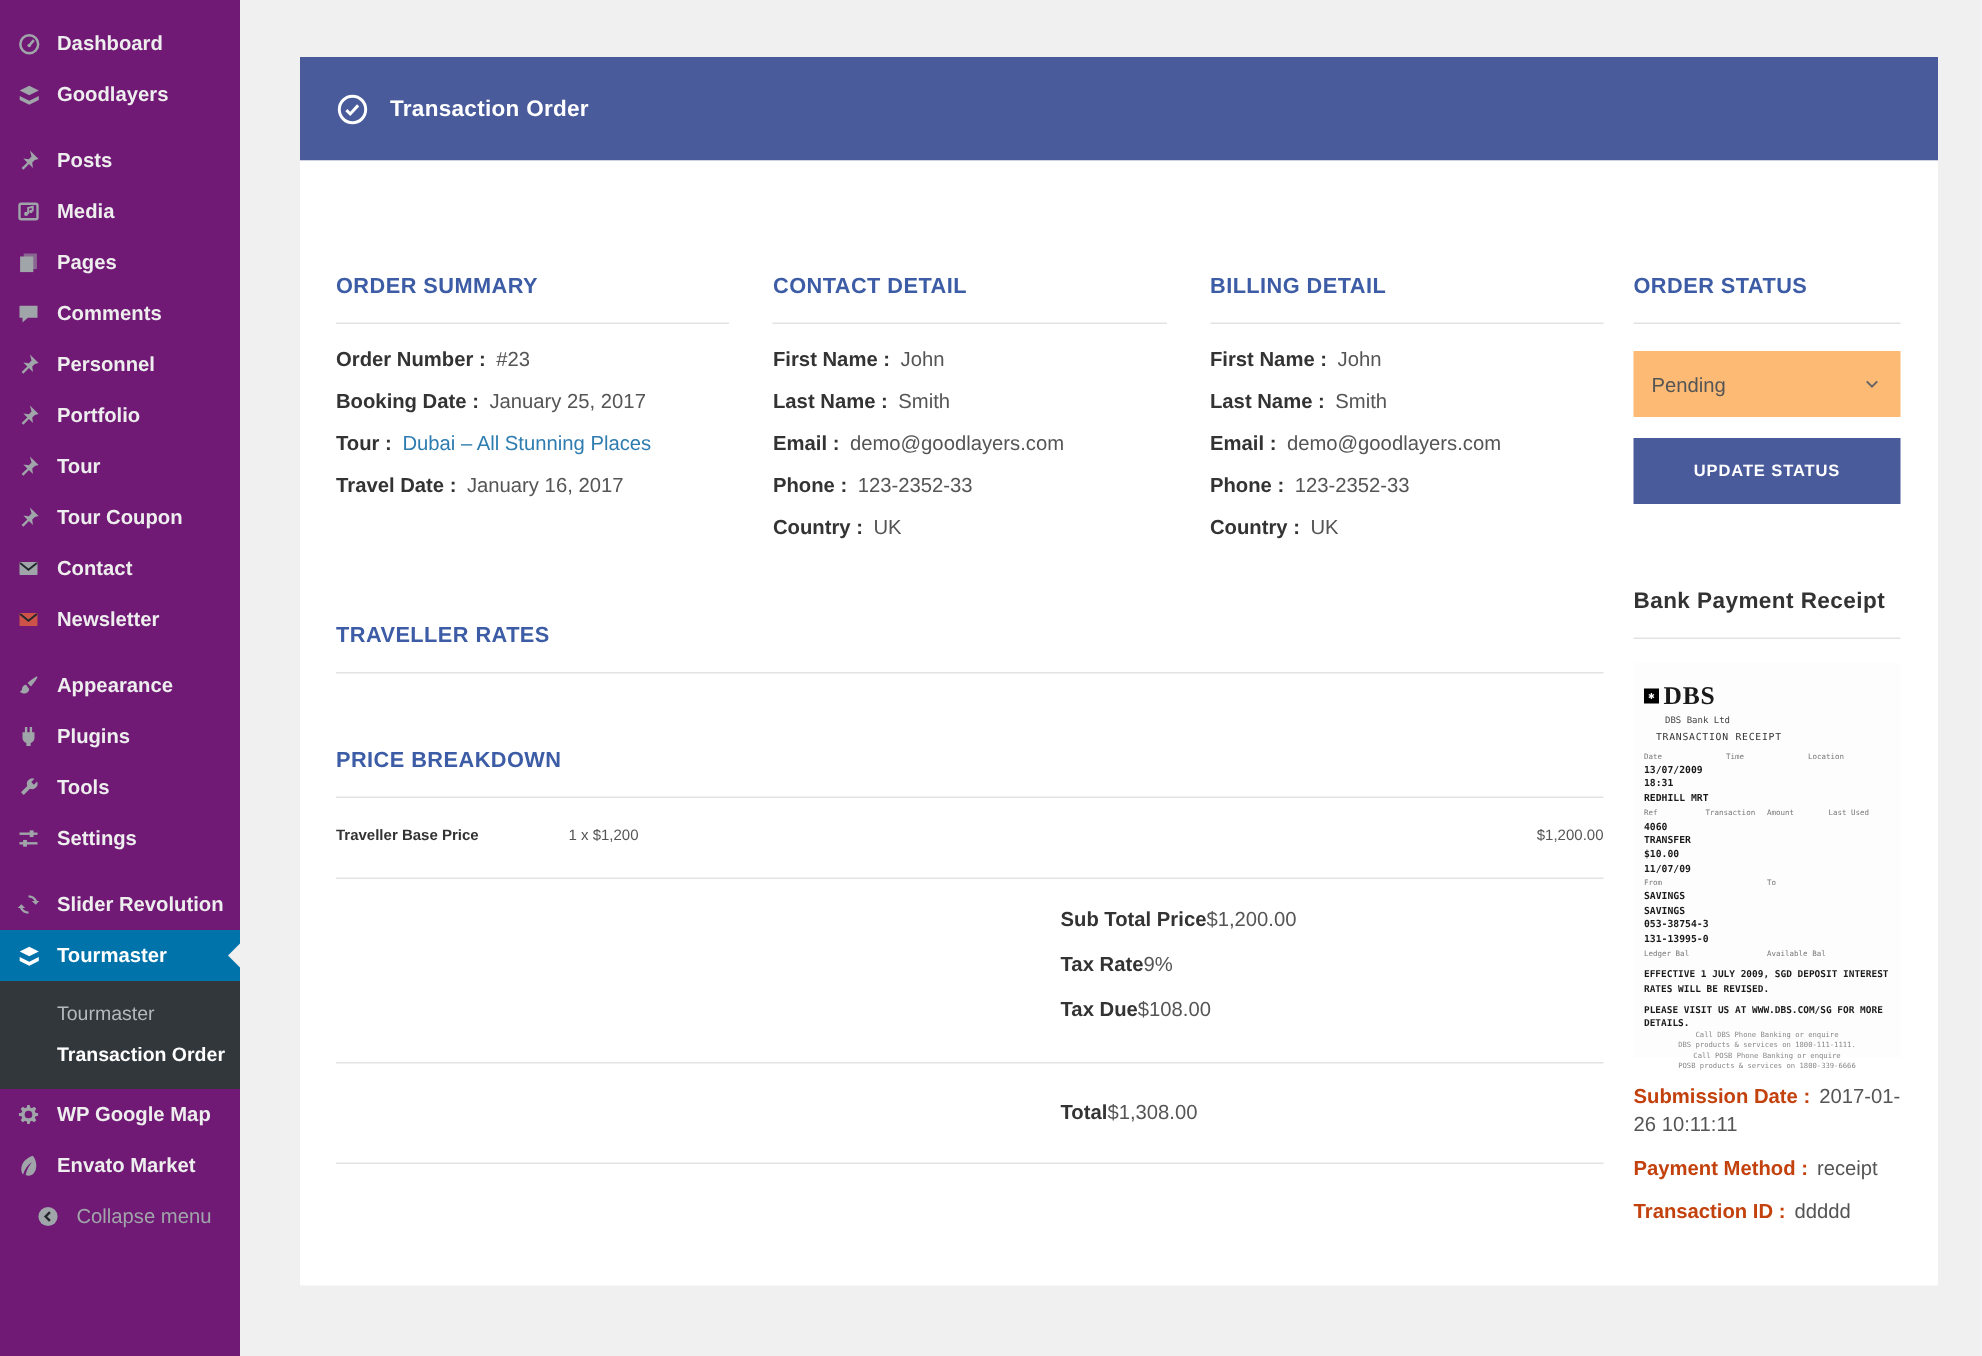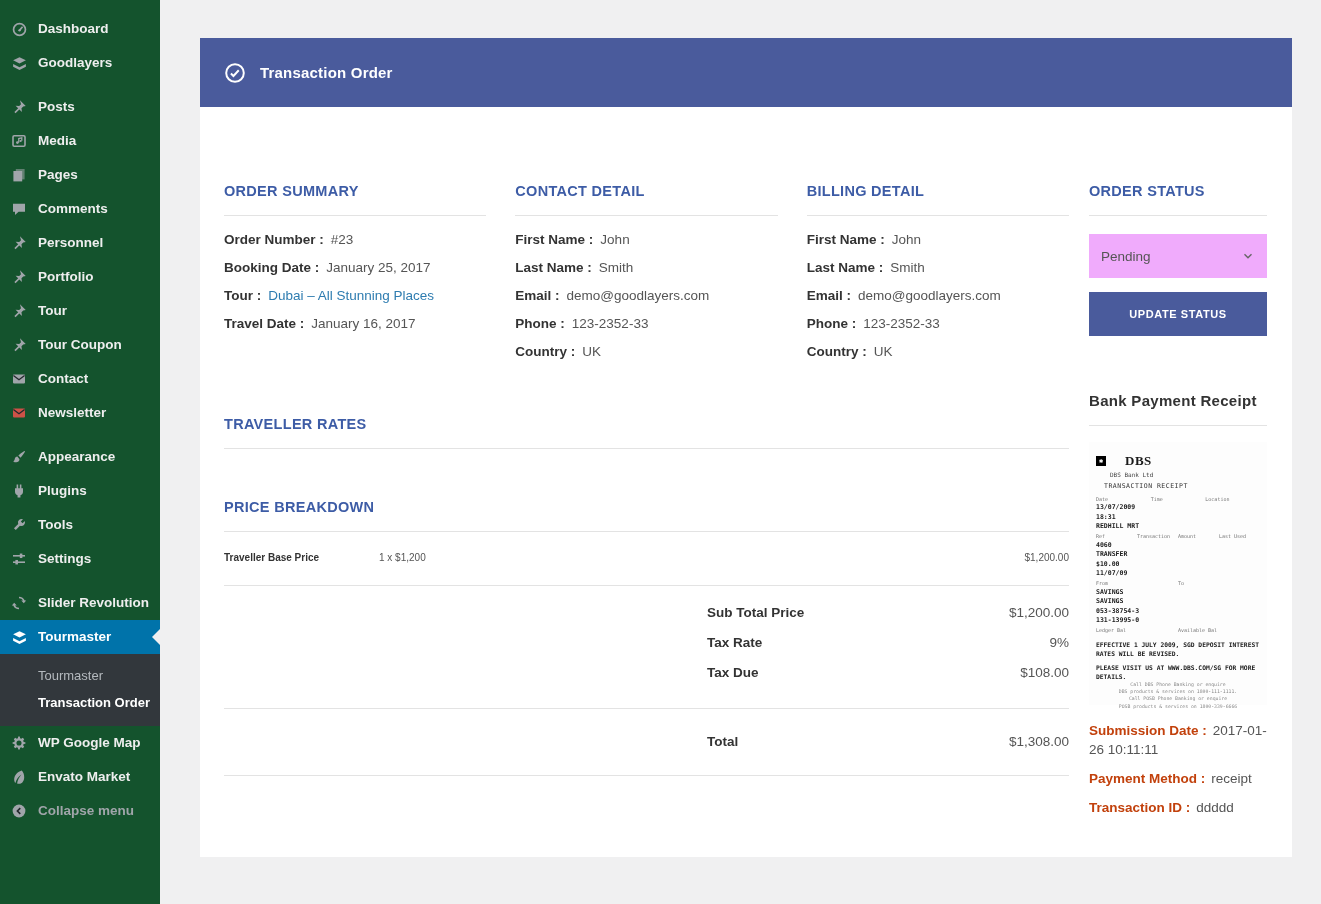--- a/index.html
+++ b/index.html
@@ -1,32 +1,32 @@
 <!DOCTYPE html>
 <html><head>
 <meta charset="utf-8">
 <style>
   * { margin:0; padding:0; box-sizing:border-box; }
   html,body { width:1321px; height:904px; background:#f0f0f1; font-family:"Liberation Sans",sans-serif; overflow:hidden; }
 
   
-  .sidebar { position:fixed; left:0; top:0; width:160px; height:904px; background:#14532d; padding-top:12px; z-index:5; }
+  .sidebar { position:fixed; left:0; top:0; width:160px; height:904px; background:#701a75; padding-top:12px; z-index:5; }
   .menu-item { display:flex; align-items:center; gap:10px; padding:8px 6px 8px 10px; color:#eeeeee;
                font-size:13.5px; font-weight:600; cursor:pointer; position:relative; line-height:18px; }
   .menu-item .ico { width:18px; height:18px; flex:0 0 18px; color:#a0a5aa; display:flex; align-items:center; justify-content:center; }
   .menu-item.red-ico .ico { color:#cd5247; }
   .menu-item.active { background:#0073aa; color:#fff; }
   .menu-item.active .ico { color:#fff; }
   .menu-item.active::after { content:""; position:absolute; right:0; top:50%; margin-top:-8px;
       border-top:8px solid transparent; border-bottom:8px solid transparent; border-right:8px solid #f0f0f1; }
   .menu-gap { height:10px; }
   .submenu { background:#32373c; padding:8px 0 10px; }
   .submenu-item { padding:6px 6px 6px 38px; font-size:13px; color:#b4b9be; cursor:pointer; }
   .submenu-item.current { color:#fff; font-weight:700; }
-  .menu-item.dim { color:#a0a5aa; font-weight:700; }
+  .menu-item.dim { color:#a0a5aa; font-weight:400;justify-content:center; }
 
   
   .content { margin-left:160px; padding:38px 29px 0 40px; }
   .panel { width:1092px; }
   .panel-header { height:69px; background:#4a5b9c; display:flex; align-items:center; padding:0 24px; gap:14px; }
   .panel-title { color:#ffffff; font-weight:700; font-size:15px; letter-spacing:.2px; }
   .panel-body { background:#ffffff; min-height:741px; padding:76px 25px 30px 24px;
                 display:grid; grid-template-columns:1fr 178px; column-gap:31px; align-items:start;gap:20px; }
 
   .sec-head { font-size:14.5px; font-weight:700; color:#3d5ca6; letter-spacing:.3px; }
@@ -37,37 +37,37 @@
   .rows { padding-top:10px; }
   .info-row { line-height:28px; font-size:13.5px; color:#555; }
   .info-row .lbl { font-weight:700; color:#333; margin-right:7px; }
   a.link { color:#2e7cb0; text-decoration:none; cursor:pointer; }
 
   .section { margin-top:50px; }
   .price-row { display:flex; align-items:center; padding:20px 0 22px; font-size:10px; color:#555; }
   .price-row .lbl { font-weight:700; color:#333; width:155px; }
   .price-row .amount { margin-left:auto; }
   .totals { padding:12px 0 20px 483px; }
-  .tot-row { display:flex; justify-content:space-between; line-height:30px; font-size:13.5px; color:#555; }
+  .tot-row { display:flex; justify-content:flex-start; line-height:30px; font-size:13.5px; color:#555; }
   .tot-row .lbl { font-weight:700; color:#333; }
   .grand { padding:18px 0 18px 483px; }
 
   
-  .status-select { margin-top:18px; height:44px; background:#f0abfc; display:flex; align-items:center;
+  .status-select { margin-top:18px; height:44px; background:#fdba74; display:flex; align-items:center;
                    padding:0 12px; font-size:13.5px; color:#555; cursor:pointer; }
   .status-select .chev { margin-left:auto; color:#666; display:flex; }
   .update-btn { margin-top:14px; width:100%; height:44px; background:#4a5b9c; border:none; color:#fff;
                 font-family:"Liberation Sans",sans-serif; font-size:11px; font-weight:700; letter-spacing:.6px; cursor:pointer; }
   .bank-section { margin-top:56px; }
   .receipt { margin-top:16px; width:178px; height:263px; background:#fdfdfd; padding:10px 7px 6px;
              font-family:"DejaVu Sans Mono",monospace; font-size:6.5px; line-height:1.45; color:#1a1a1a;
              display:flex; flex-direction:column; }
   .r-logo { display:flex; align-items:center; gap:3px; }
   .r-logo .sq { width:10px; height:10px; background:#000; color:#fff; font-size:7px; display:flex; align-items:center; justify-content:center; }
-  .r-logo .bank { font-family:"Liberation Serif",serif; font-weight:700; font-size:13px; letter-spacing:.5px;margin-left:16px; }
+  .r-logo .bank { font-family:"Liberation Serif",serif; font-weight:700; font-size:17px; letter-spacing:.5px; }
   .r-sub { padding-left:14px; font-size:6px; color:#444; }
   .r-title { padding-left:8px; font-size:6.5px; letter-spacing:.5px; margin:2px 0 3px; color:#333; }
   .r-lbl { display:flex; font-size:5px; color:#777; margin-top:2px; }
   .r-val { display:flex; font-weight:700; font-size:6.5px;flex-direction:column; }
   .r-lbl span, .r-val span { flex:1; }
   .r-note { margin-top:5px; font-weight:700; font-size:6.3px; }
   .r-footer { margin-top:auto; text-align:center; font-size:4.8px; color:#888; line-height:1.5; }
 
   .pay-info { margin-top:16px; }
   .pay-row { font-size:13.5px; color:#555; line-height:19px; margin-bottom:10px; }

